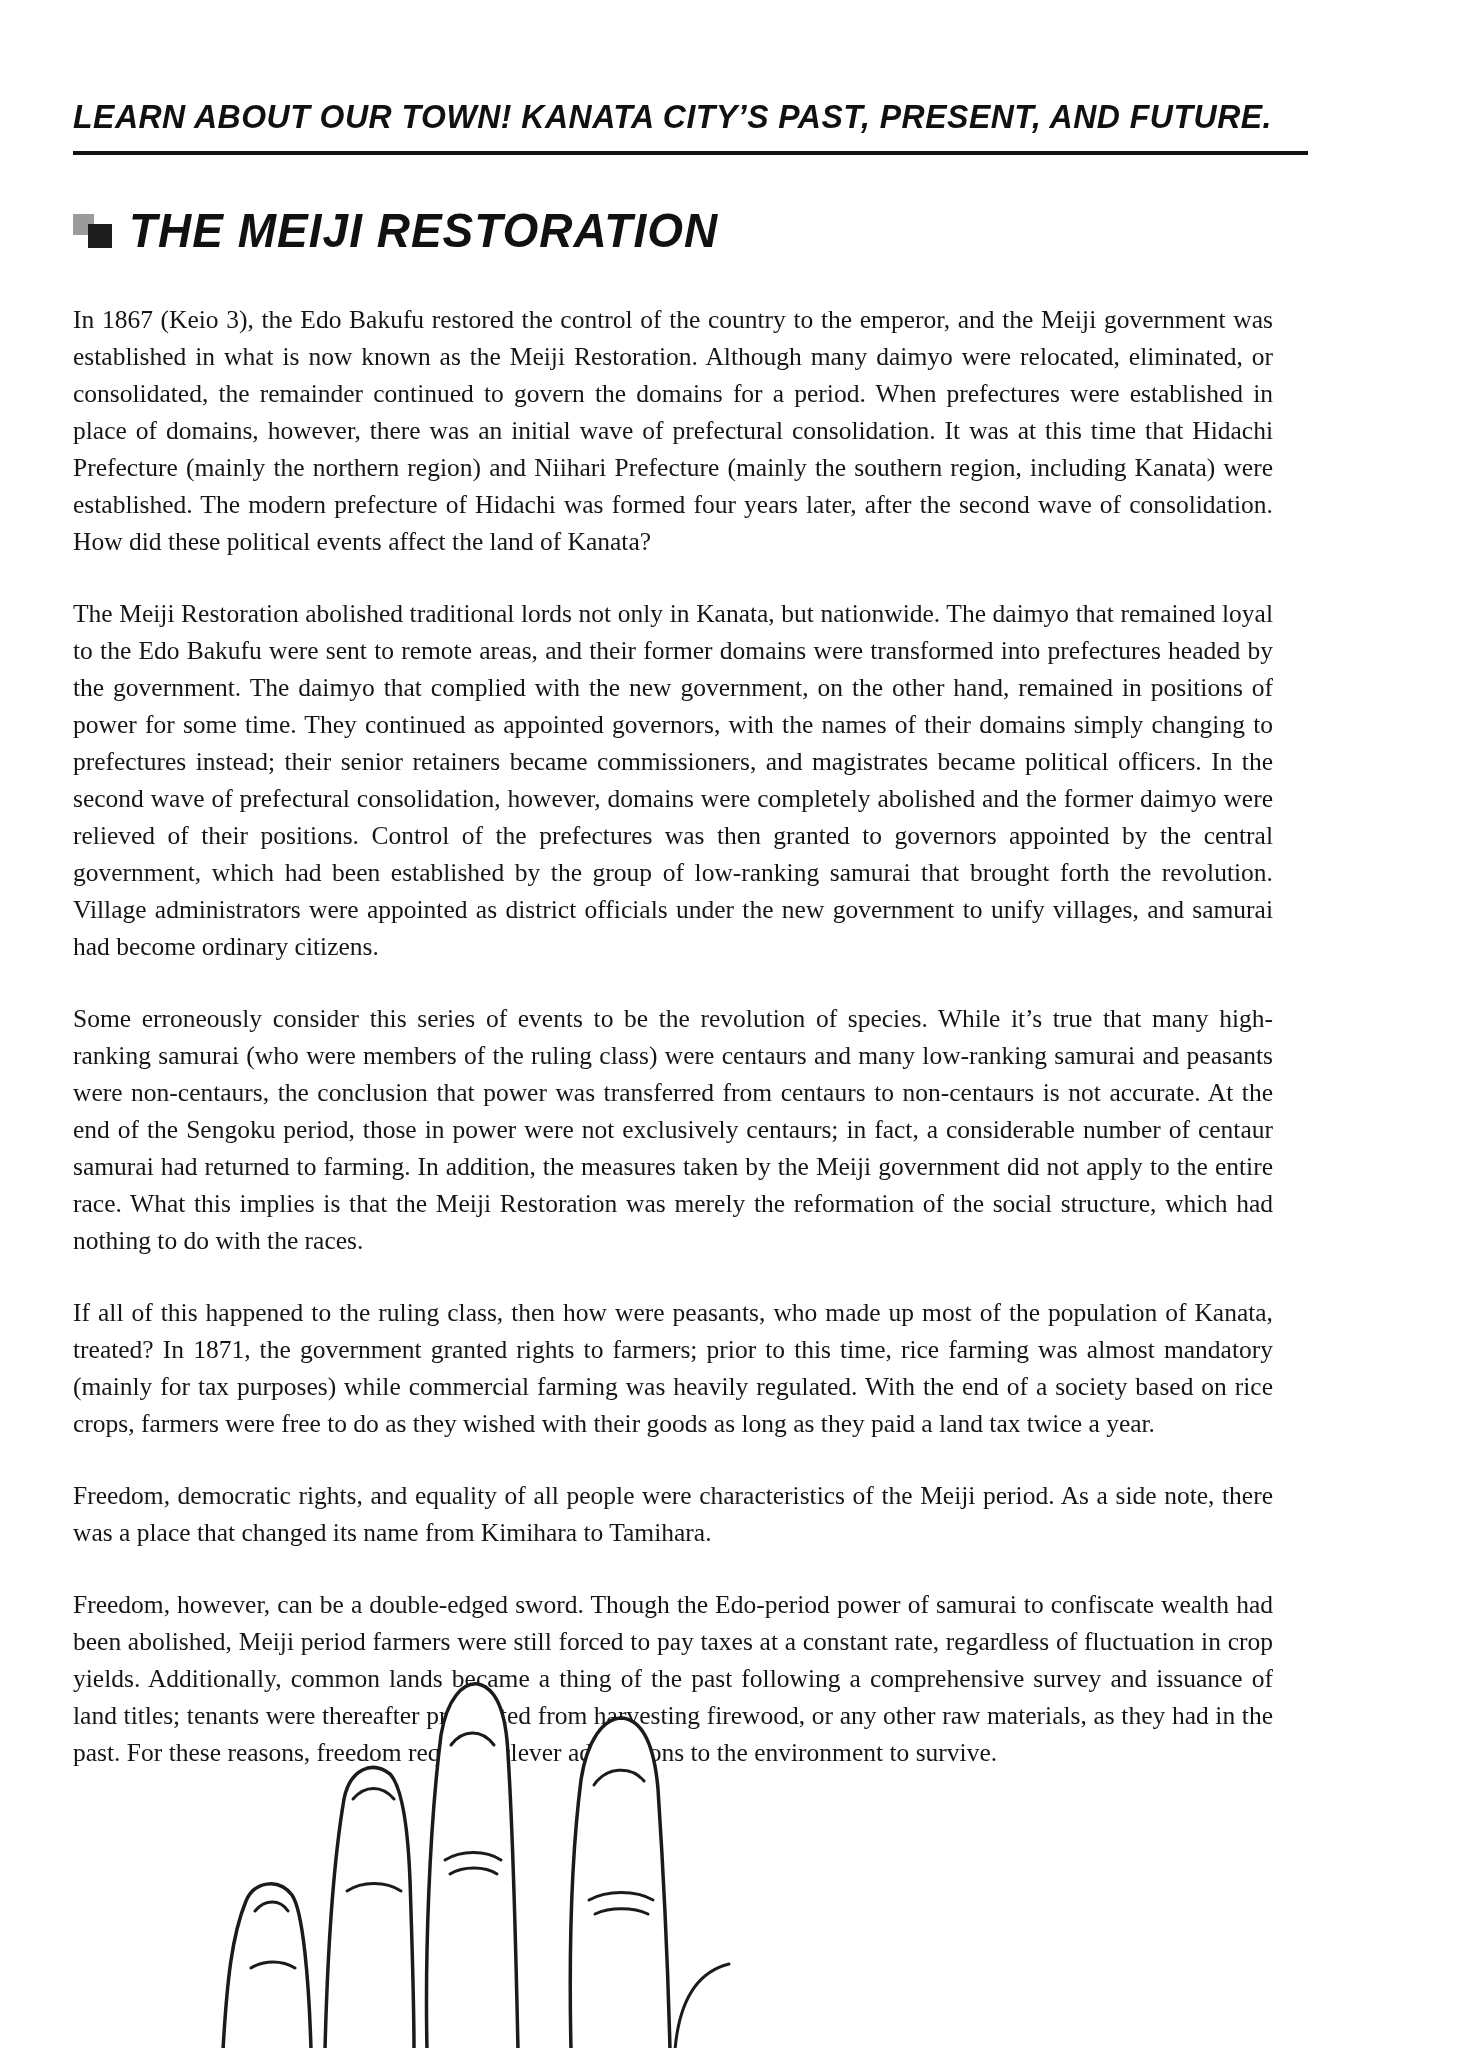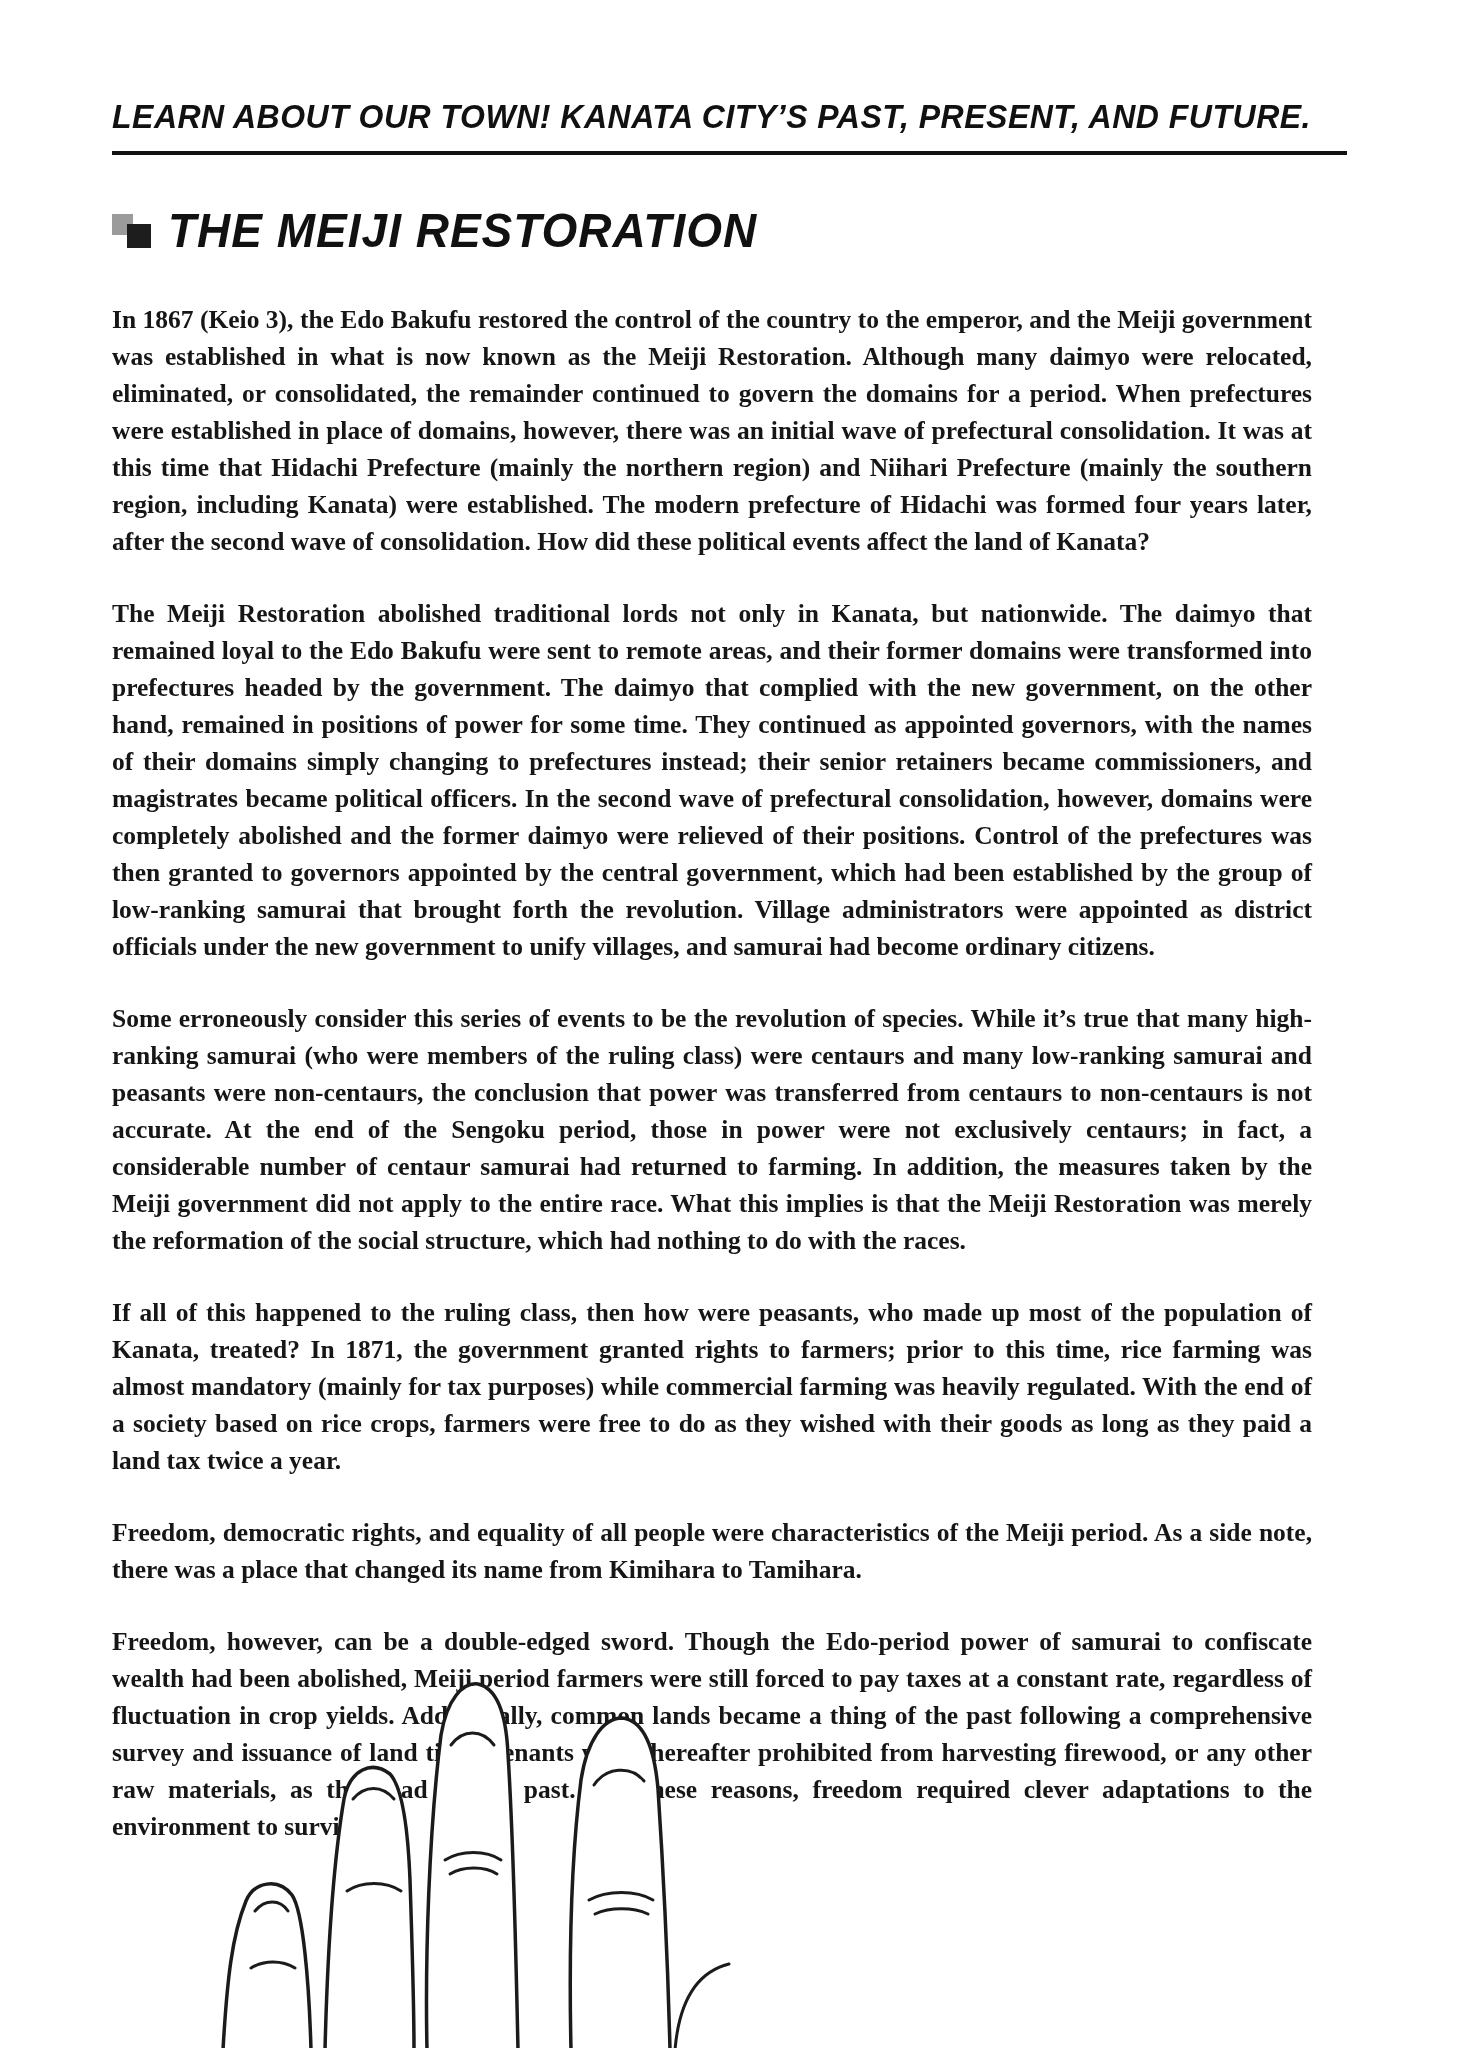--- a/index.html
+++ b/index.html
@@ -13,21 +13,21 @@
     position: relative;
     overflow: hidden;
     color: #1a1a1a;
   }
   .page {
     position: relative;
     width: 100%;
     height: 100%;
   }
   .content {
-    padding: 98px 100px 0 112px;
+    padding: 98px 100px 0 73px;
   }
   .page-header {
     font-family: "Liberation Sans", sans-serif;
     font-weight: 700;
     font-style: italic;
     font-size: 32px;
     letter-spacing: 0.5px;
     color: #111;
     white-space: nowrap;
     transform: scaleY(1.04);
@@ -82,21 +82,20 @@
     margin-top: 44px;
     width: 1200px;
     font-family: "Liberation Serif", serif;
     font-size: 25.5px;
     line-height: 37px;
     text-align: justify;
     color: #161616;
   }
   .body-text p {
     margin: 16px 0 35px 0;
-    font-weight: bold;
   }
   .hand-illustration {
     position: absolute;
     left: 205px;
     bottom: 0;
     width: 560px;
     height: 400px;
   }
   .hand-illustration svg {
     display: block;

